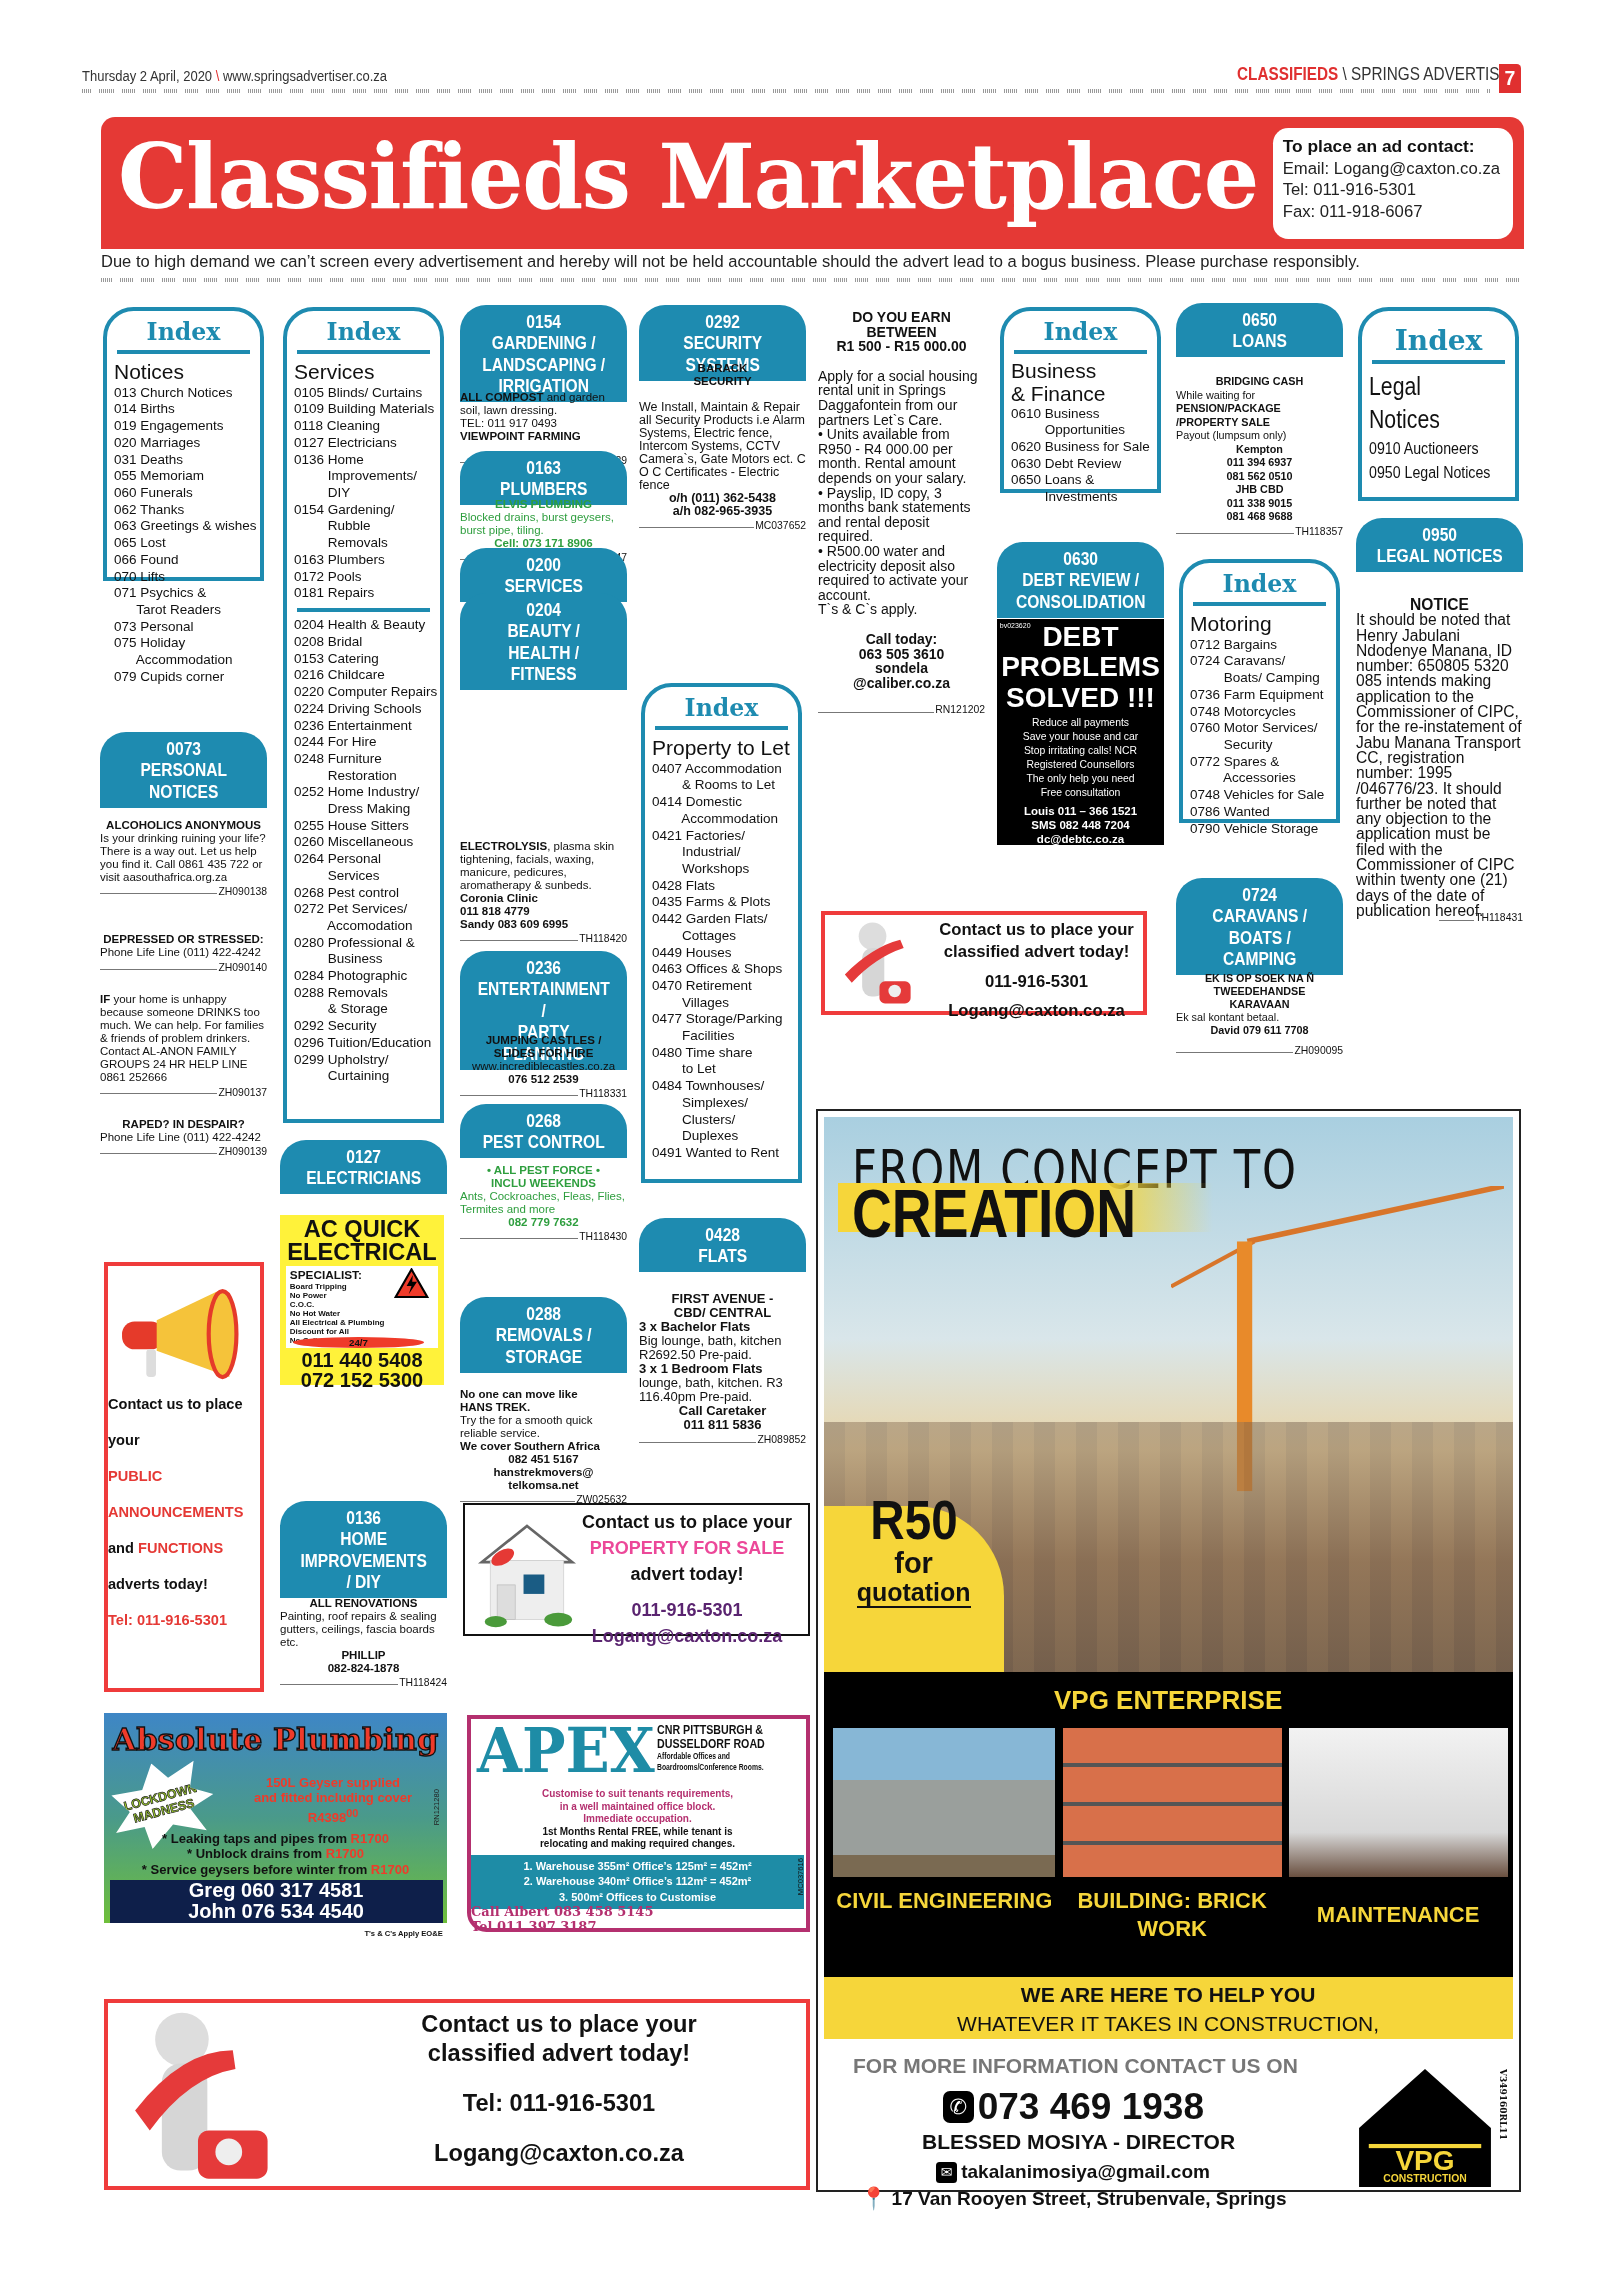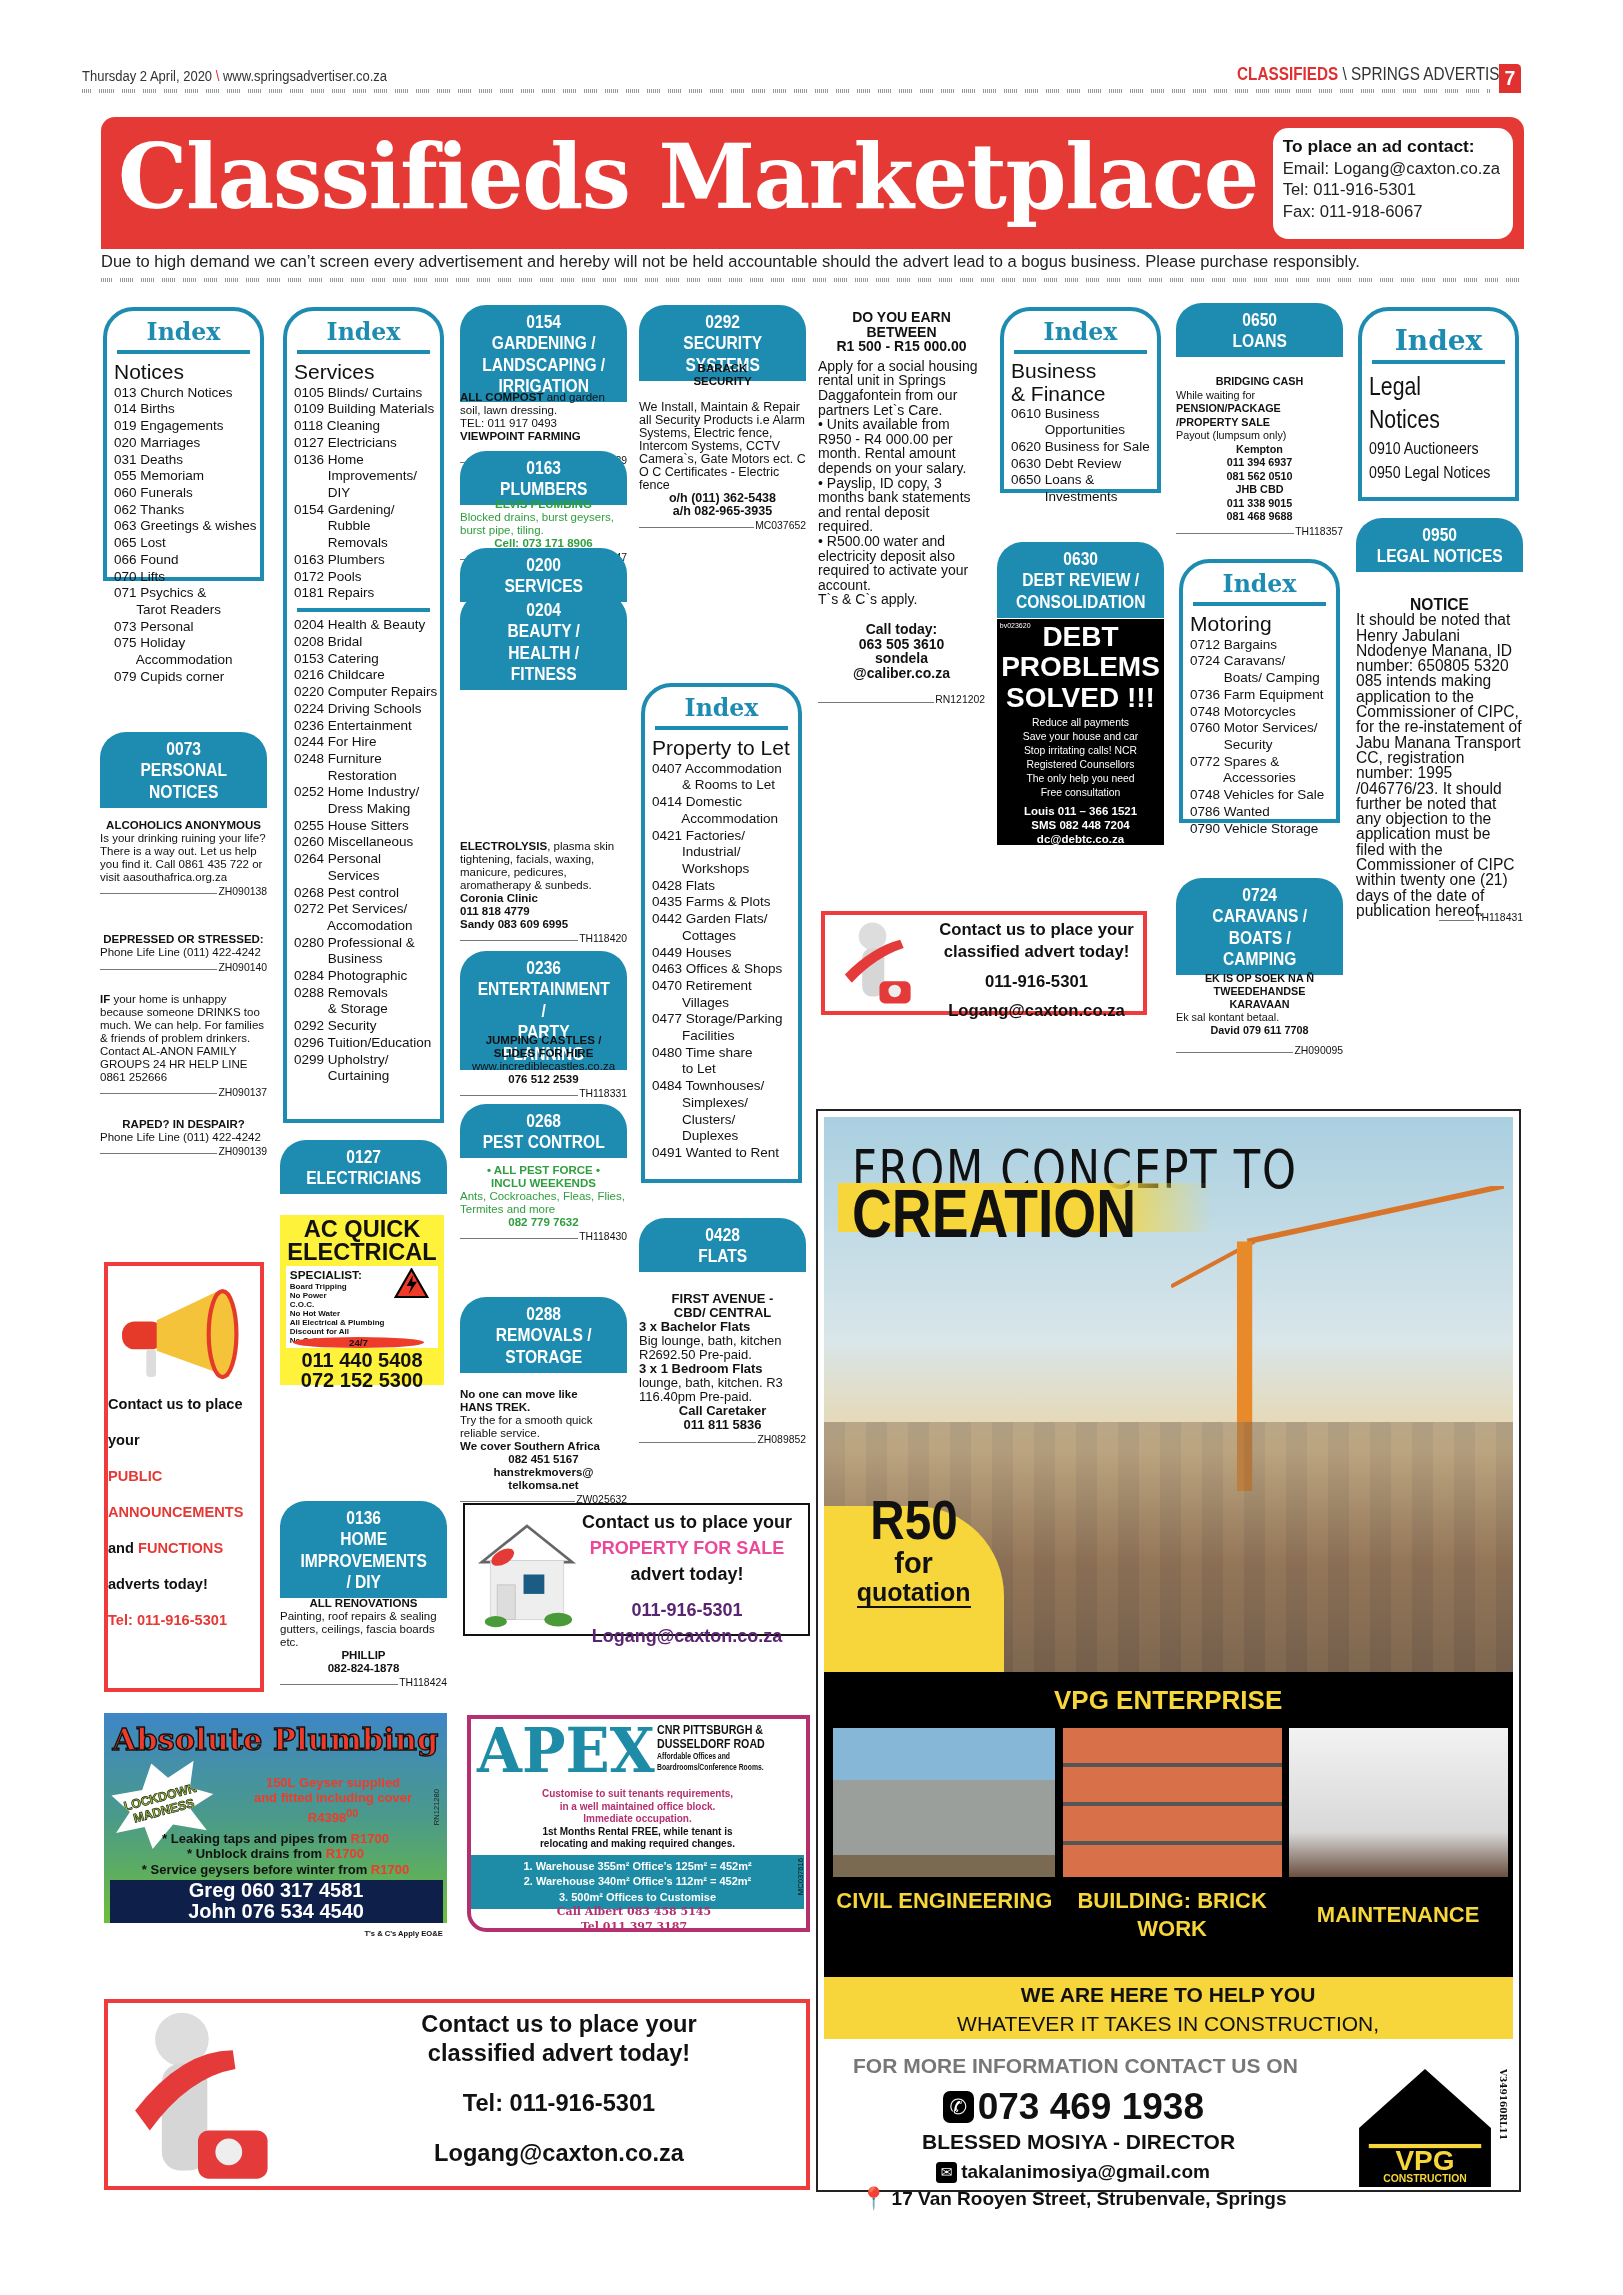--- a/index.html
+++ b/index.html
@@ -415,21 +415,21 @@
   <div class="c"><b>011 811 5836</b></div>
   <div class="ref">
       <span class="ln"></span>
       <span>ZH089852</span>
     </div>
 </div>
 
 <div class="abs ad" style="left:818px;top:310px;width:167px;font-size:14px;line-height:14.6px">
   <div class="c"><b>DO YOU EARN</b></div>
   <div class="c"><b>BETWEEN</b></div>
-  <div class="c" style="margin-bottom:5px"><b>R1 500 - R15 000.00</b></div>
+  <div class="c" style="margin-bottom:15px"><b>R1 500 - R15 000.00</b></div>
   <div>Apply for a social housing rental unit in Springs Daggafontein from our partners Let`s Care.</div>
   <div>• Units available from R950 - R4 000.00 per month. Rental amount depends on your salary.</div>
   <div>• Payslip, ID copy, 3 months bank statements and rental deposit required.</div>
   <div>• R500.00 water and electricity deposit also required to activate your account.</div>
   <div style="margin-bottom:15.3px">T`s &amp; C`s apply.</div>
   <div class="c"><b>Call today:</b></div>
   <div class="c"><b>063 505 3610</b></div>
   <div class="c"><b>sondela</b></div>
   <div class="c"><b>@caliber.co.za</b></div>
   <div class="ref" style="margin-top:12.5px">
@@ -670,21 +670,21 @@
     <div style="color:#b4306f">in a well maintained office block.</div>
     <div style="color:#b4306f">Immediate occupation.</div>
     <div>1st Months Rental FREE, while tenant is</div>
     <div>relocating and making required changes.</div>
   </div>
   <div class="abs" style="left:0;top:136px;width:333px;height:54px;background:#1e8ca6;color:#fff;text-align:center;font-weight:bold;font-size:11px;line-height:15.3px;padding-top:4.2px">
     <div>1. Warehouse 355m² Office’s 125m² = 452m²</div>
     <div>2. Warehouse 340m² Office’s 112m² = 452m²</div>
     <div>3. 500m² Offices to Customise</div>
   </div>
-  <div class="abs" style="left:0;top:185px;width:326px;text-align:center;font-family:'DejaVu Serif',serif;font-weight:bold;color:#b4306f;font-size:11px;line-height:15.3px">
+  <div class="abs" style="left:0;top:185px;width:326px;font-family:'DejaVu Serif',serif;font-weight:bold;color:#b4306f;font-size:13px;line-height:15.3px">
     <div>Call Albert 083 458 5145</div>
     <div>Tel 011 397 3187</div>
   </div>
   <div class="abs" style="right:1.4px;top:139px;writing-mode:vertical-rl;transform:rotate(180deg);font-size:7.6px">MC037616</div>
 </div>
 
 <div class="abs redbox" style="left:104px;top:1999px;width:706px;height:191px">
   <svg class="abs" style="left:7px;top:7px" width="174" height="174" viewBox="0 0 130 130">
     <circle cx="50" cy="22" r="20" fill="#ddd"></circle>
     <rect x="35" y="40" width="34" height="80" rx="14" fill="#d6d6d6"></rect>

